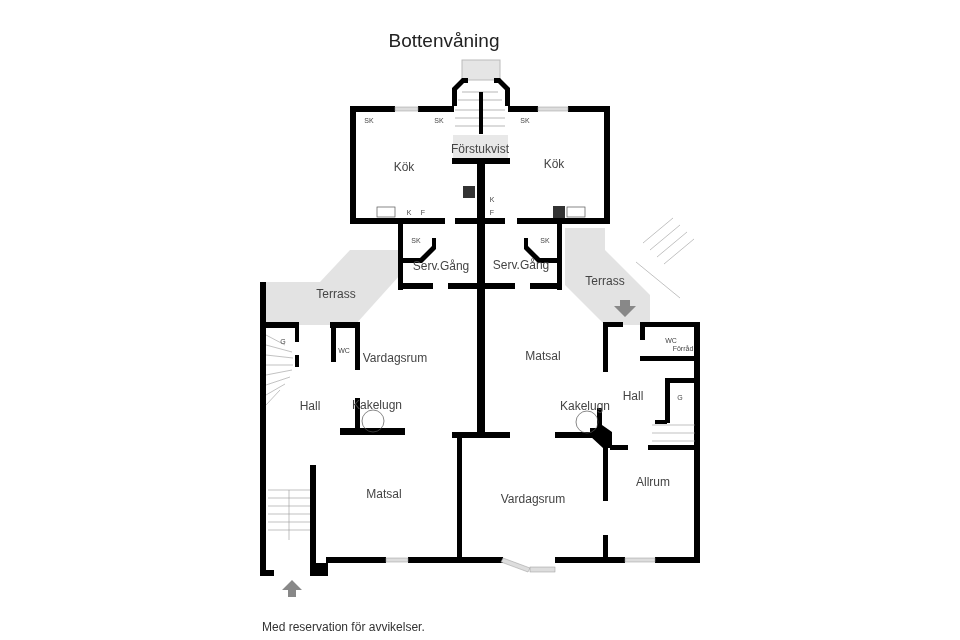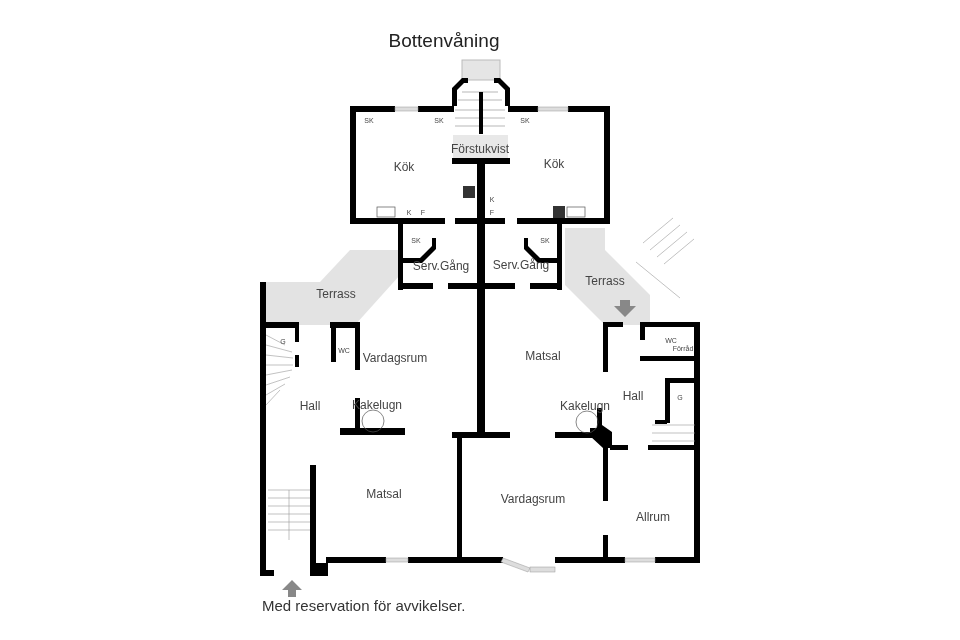--- a/index.html
+++ b/index.html
@@ -1,18 +1,18 @@
 <!DOCTYPE html>
 <html><head>
 <meta charset="utf-8">
 <style>
   html,body{margin:0;padding:0;background:#fff;}
   body{width:960px;height:640px;position:relative;overflow:hidden;font-family:"Liberation Sans",sans-serif;}
   .title{position:absolute;left:0;width:888px;top:30px;text-align:center;font-size:19px;color:#222;}
-  .note{position:absolute;left:262px;top:597px;font-size:15px;color:#333;}
+  .note{position:absolute;left:262px;top:620px;font-size:12px;color:#333;}
   svg{position:absolute;left:0;top:0;}
   .lbl{position:absolute;font-size:12px;color:#444;white-space:nowrap;transform:translate(-50%,-50%);}
   .lbl.sm{font-size:7px;}
 </style>
 </head>
 <body>
 
 <div class="title">Bottenvåning</div>
 
 <svg width="960" height="640">
@@ -170,15 +170,15 @@
 <div class="lbl sm" style="left:283px;top:341px">G</div>
 <div class="lbl sm" style="left:680px;top:397px">G</div>
 <div class="lbl" style="left:310px;top:406px">Hall</div>
 <div class="lbl" style="left:633px;top:396px">Hall</div>
 <div class="lbl" style="left:395px;top:358px">Vardagsrum</div>
 <div class="lbl" style="left:533px;top:556px;top:499px">Vardagsrum</div>
 <div class="lbl" style="left:543px;top:356px">Matsal</div>
 <div class="lbl" style="left:384px;top:494px">Matsal</div>
 <div class="lbl" style="left:377px;top:405px">Kakelugn</div>
 <div class="lbl" style="left:585px;top:406px">Kakelugn</div>
-<div class="lbl" style="left:653px;top:517px">Allrum</div>
+<div class="lbl" style="left:653px;top:482px">Allrum</div>
 
 <div class="note">Med reservation för avvikelser.</div>
 
 </body></html>

